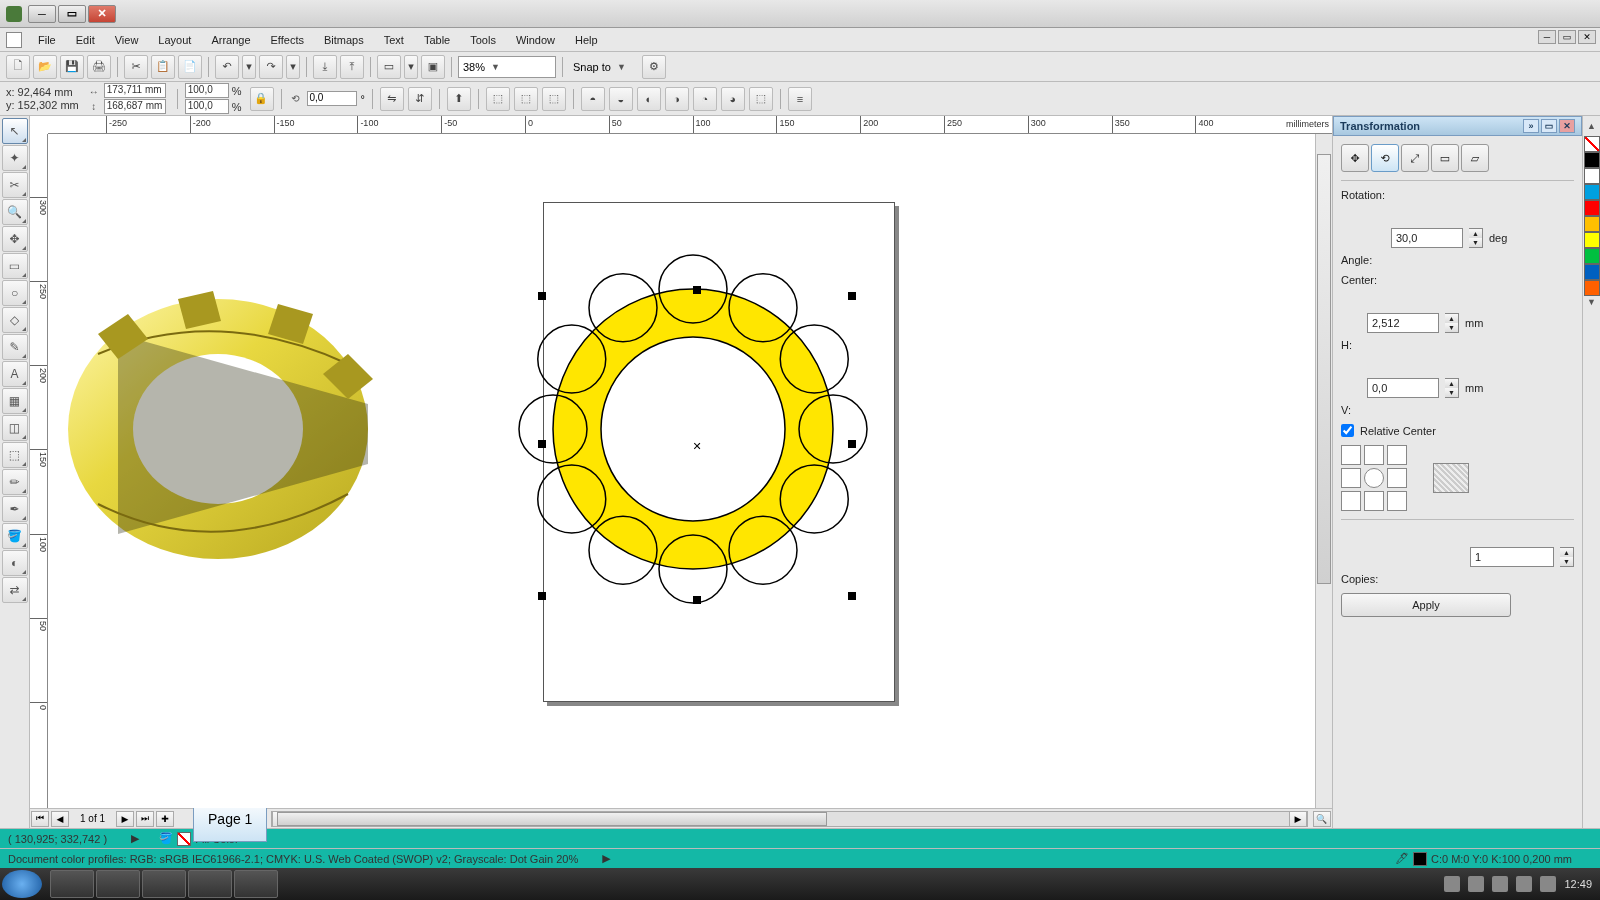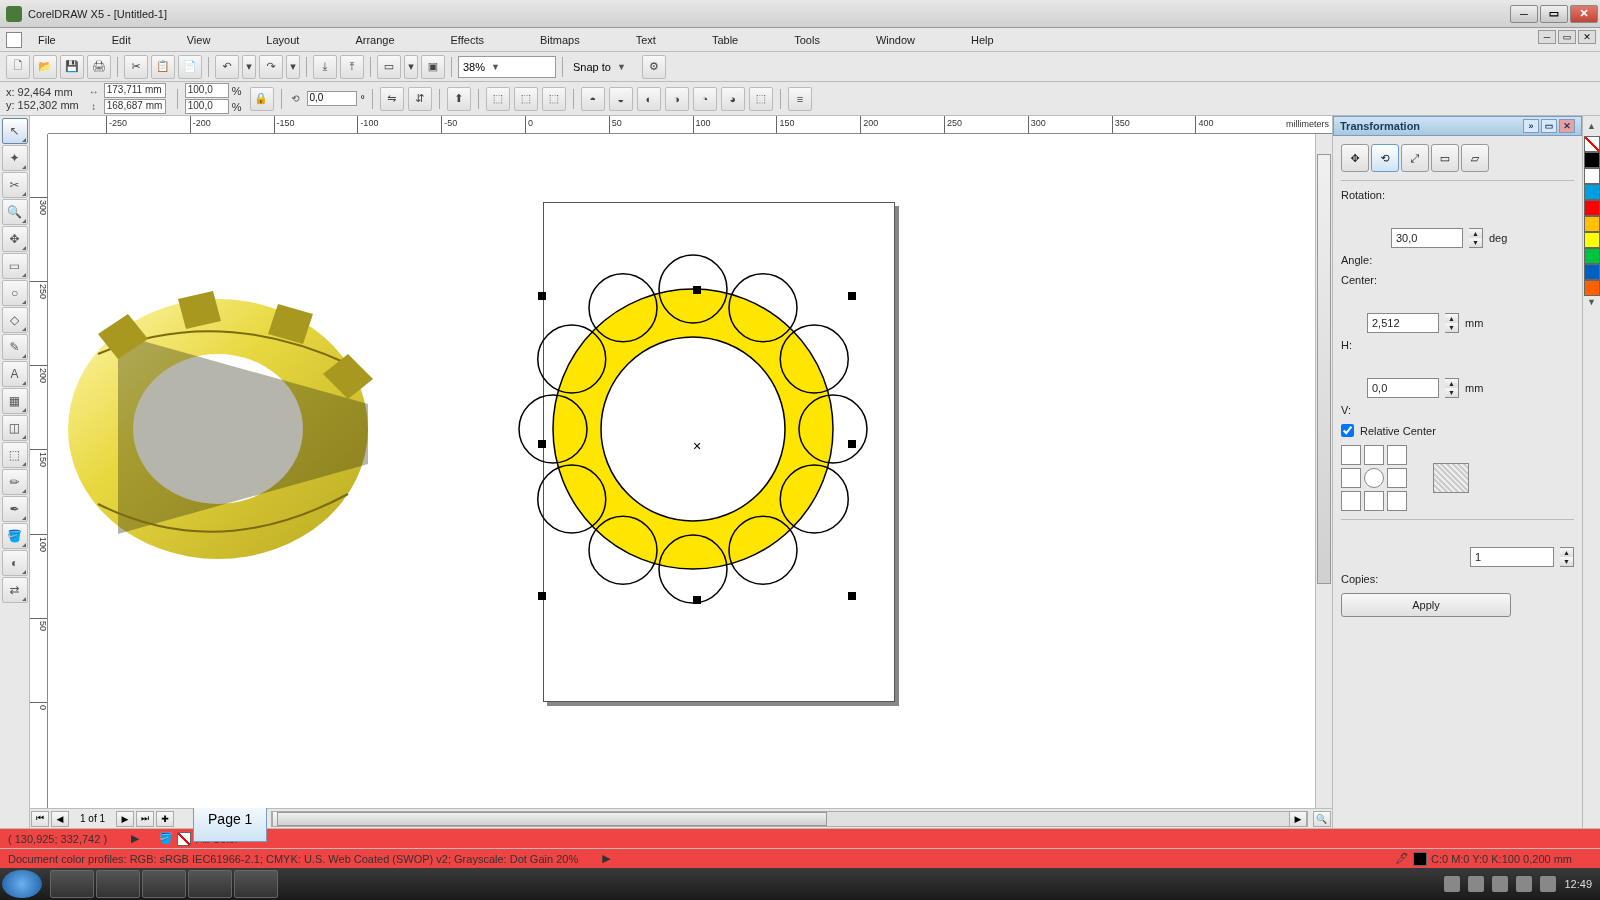--- a/index.html
+++ b/index.html
@@ -80,21 +80,21 @@
 .vscroll { width:17px; background:#e8e8e8; border-left:1px solid #bbb; position:relative;}
 .vscroll .thumb { position:absolute; left:1px; right:1px; top:20px; height:430px; background:linear-gradient(#f0f0f0,#d0d0d0); border:1px solid #999;}
 .page-nav { height:20px; background:#e8e8e8; border-top:1px solid #bbb; display:flex; align-items:center; }
 .page-nav .nav-btn { width:18px; height:16px; background:linear-gradient(#f8f8f8,#e0e0e0); border:1px solid #aaa; margin:0 1px; display:flex;align-items:center;justify-content:center; font-size:9px;}
 .page-nav .page-counter { padding:0 10px; font-size:10px; }
 .page-nav .page-tab { padding:14px 14px; background:linear-gradient(#fff,#cde4f5); border:1px solid #7a9cc0; font-size:14px;margin-left:18px;}
 .page-nav .hscroll { flex:1; height:16px; background:#e0e0e0; border:1px solid #aaa; margin:0 4px; position:relative;}
 .page-nav .hscroll .thumb { position:absolute; top:0; bottom:0; left:5px; width:550px; background:linear-gradient(#f0f0f0,#d0d0d0); border:1px solid #999;}
 
 
-.statusbar { height:20px; background:#ef4444; border-top:1px solid #bbb; display:flex; align-items:center; padding:0 8px; font-size:10px; color:#333;}
+.statusbar { height:20px; background:#14b8a6; border-top:1px solid #bbb; display:flex; align-items:center; padding:0 8px; font-size:10px; color:#333;}
 .statusbar .seg { margin-right:20px; display:flex; align-items:center; gap:4px;}
 .statusbar .fill-sw { width:14px;height:14px;border:1px solid #666; background:#fff; position:relative;}
 .statusbar .fill-sw.none::after { content:""; position:absolute; inset:0; background:linear-gradient(to top right, transparent 45%, red 45%, red 55%, transparent 55%);}
 .statusbar .fill-sw.black { background:#000;}
 .statusbar .flex { flex:1;}
 
 .taskbar { height:32px; background:linear-gradient(#3a3a3a,#1a1a1a); display:flex; align-items:center; padding:0 2px;}
 .taskbar .start { width:40px; height:28px; background:radial-gradient(circle,#6ab0f0,#1a5aa0); border-radius:50%; margin-right:8px;}
 .taskbar .task { width:44px; height:28px; background:linear-gradient(#555,#333); border:1px solid #666; border-radius:2px; margin-right:2px;}
 .taskbar .flex { flex:1;}
@@ -104,31 +104,30 @@
 
 .sel-handle { position:absolute; width:8px; height:8px; background:#000; }
 .sel-center { position:absolute; font-size:11px; color:#000; transform:translate(-50%,-50%);}
 svg.art { position:absolute; }
 </style>
 </head>
 <body>
 
 <div class="titlebar">
   <div class="app-icon"></div>
-  <div class="title">CorelDRAW X5 - [Untitled-1]</div>
   <div class="win-btns">
     <div class="win-btn">─</div>
     <div class="win-btn">▭</div>
     <div class="win-btn close">✕</div>
   </div>
 </div>
 
 <div class="menubar">
   <div class="doc-icon"></div>
-  <div id="menu-items" style="display: flex; gap: 36px;">
+  <div id="menu-items" style="display: flex;">
       <div class="menu-item">File</div>
       <div class="menu-item">Edit</div>
       <div class="menu-item">View</div>
       <div class="menu-item">Layout</div>
       <div class="menu-item">Arrange</div>
       <div class="menu-item">Effects</div>
       <div class="menu-item">Bitmaps</div>
       <div class="menu-item">Text</div>
       <div class="menu-item">Table</div>
       <div class="menu-item">Tools</div>

